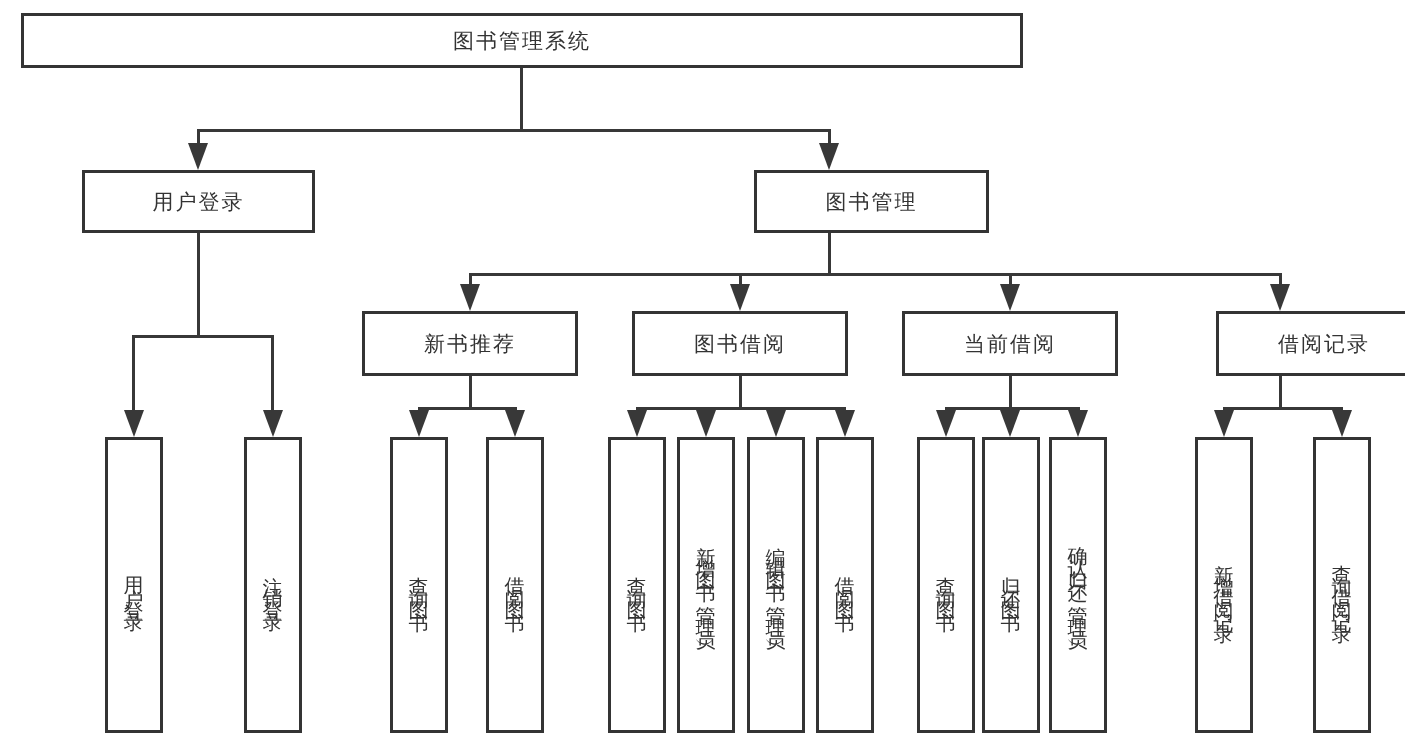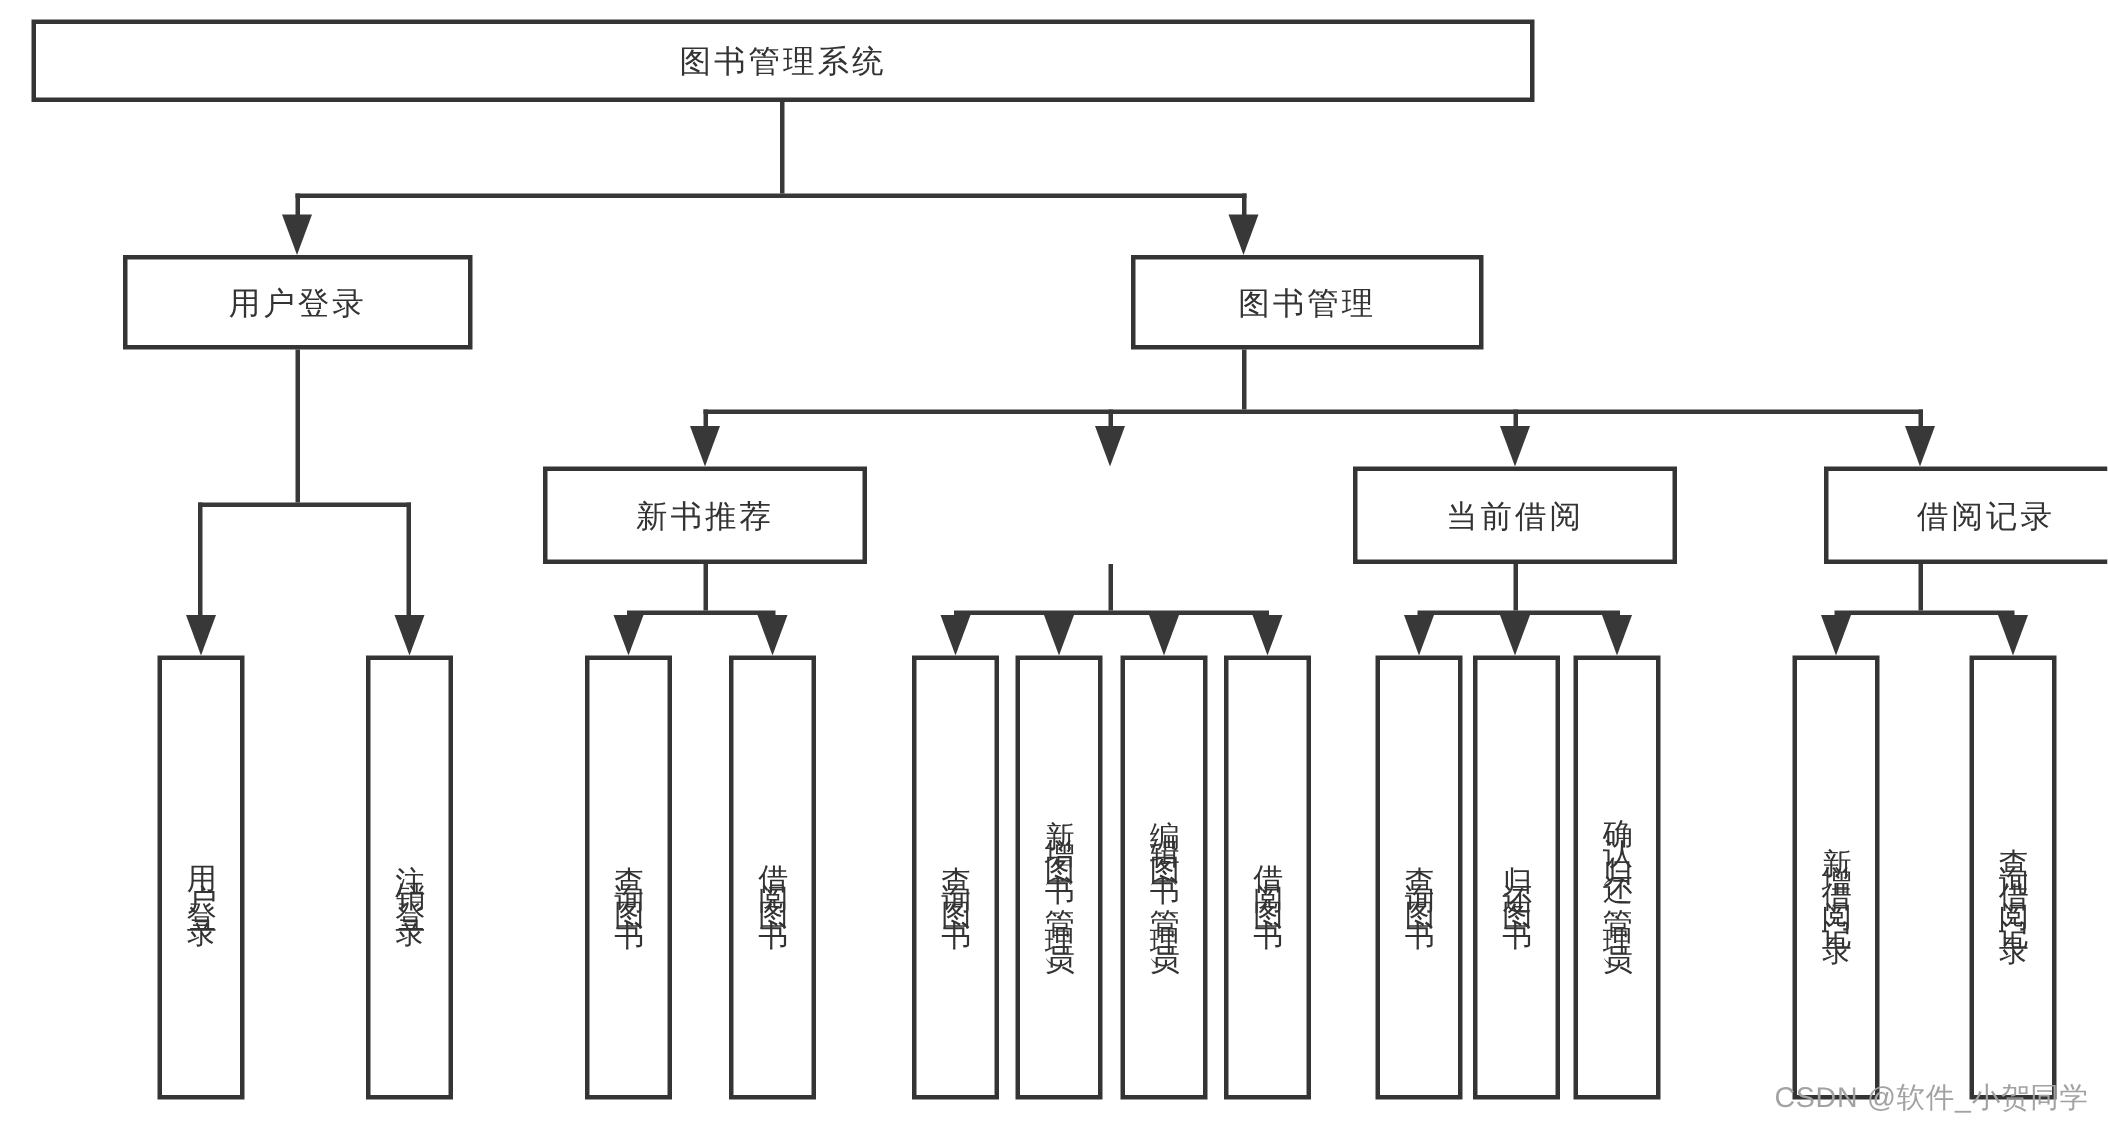--- a/index.html
+++ b/index.html
@@ -82,20 +82,23 @@
   <div class="line" style="left:1009px;top:273px;width:3px;height:14px;"></div>
   <div class="line" style="left:1279px;top:273px;width:3px;height:14px;"></div>
   <div class="arrow" style="left:460px;top:284px;"></div>
   <div class="arrow" style="left:730px;top:284px;"></div>
   <div class="arrow" style="left:1000px;top:284px;"></div>
   <div class="arrow" style="left:1270px;top:284px;"></div>
 
   <div class="node n-new-rec">
     <span>新书推荐</span>
   </div>
+  <div class="node n-borrow">
+    <span>图书借阅</span>
+  </div>
   <div class="node n-current">
     <span>当前借阅</span>
   </div>
   <div class="node n-record">
     <span>借阅记录</span>
   </div>
 
   <div class="line" style="left:469px;top:376px;width:3px;height:31px;"></div>
   <div class="line" style="left:418px;top:407px;width:99px;height:3px;"></div>
   <div class="arrow" style="left:409px;top:410px;"></div>
@@ -152,15 +155,14 @@
   <div class="vnode leaf l-conf">
     <span class="vtext">确认归还（管理员）</span>
   </div>
   <div class="vnode leaf l-addrec">
     <span class="vtext">新增借阅记录</span>
   </div>
   <div class="vnode leaf l-qrec">
     <span class="vtext">查询借阅记录</span>
   </div>
 
-  <div class="watermark">CSDN @软件_小贺同学</div>
 
 </div>
 
 </body></html>

